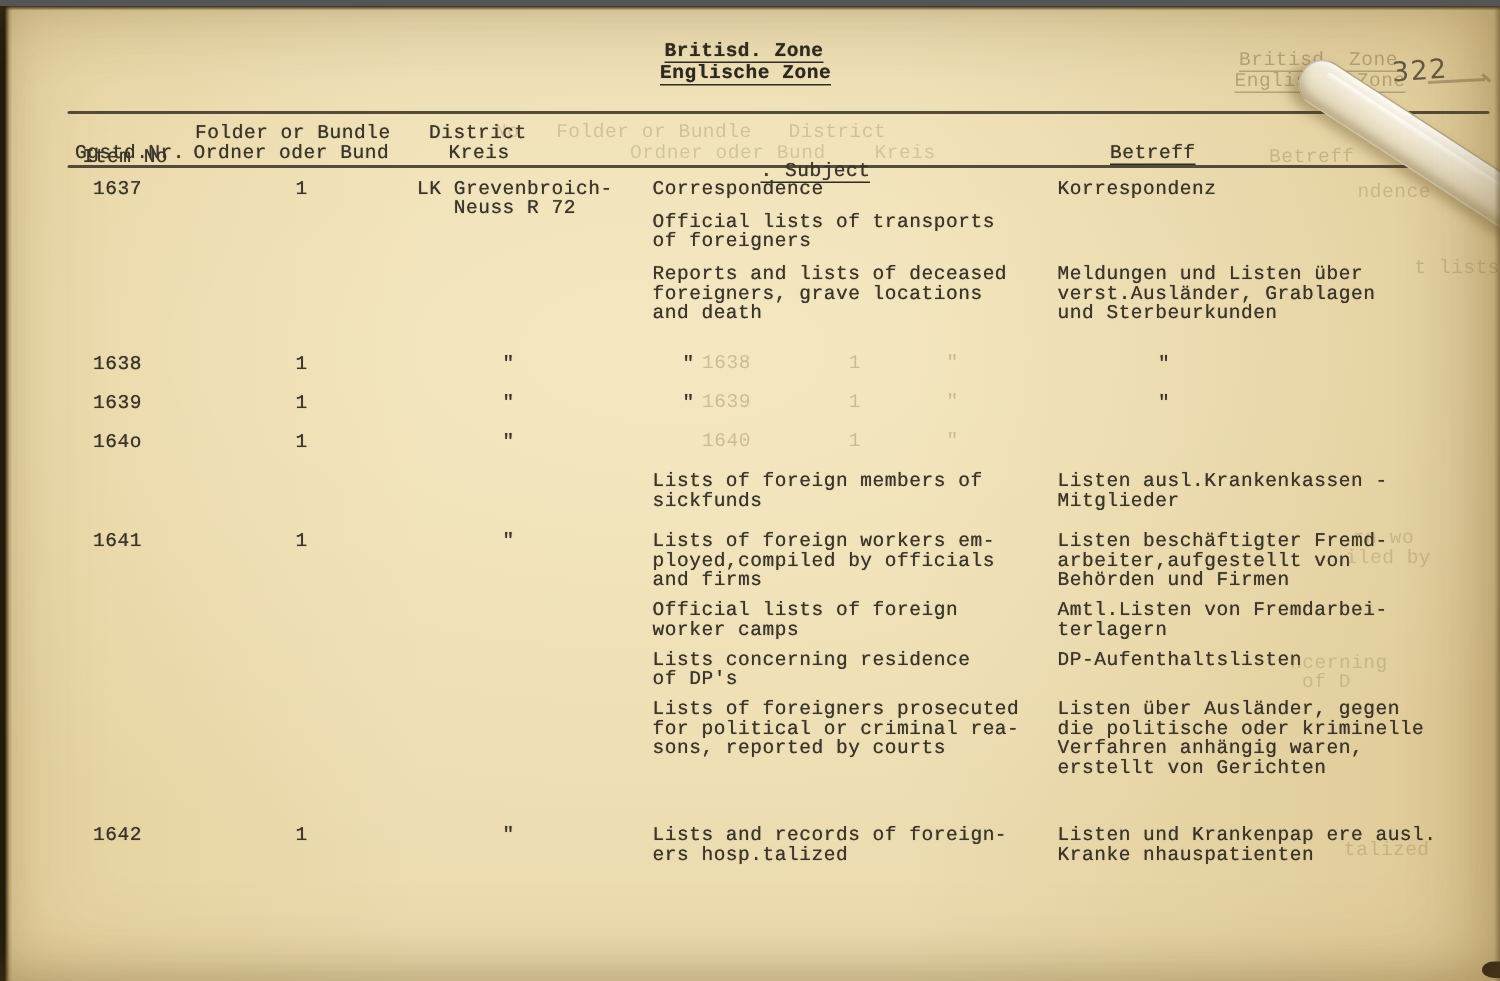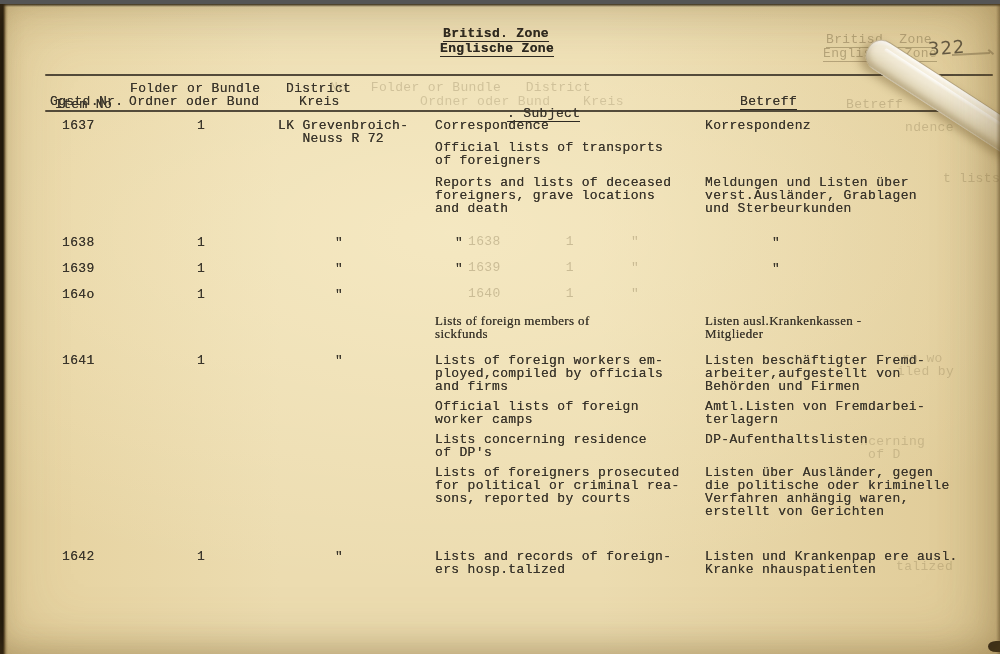--- a/index.html
+++ b/index.html
@@ -53,21 +53,21 @@
   .row:nth-child(2){margin-bottom:13px;}
   .row:nth-child(3){margin-bottom:13px;}
   .row:nth-child(4){margin-bottom:14px;}
   .row:nth-child(5){margin-bottom:25px;}
   .cell{white-space:pre-wrap;text-shadow:0 0 .5px rgba(58,53,43,.85);}
   .cell.item{padding-left:17px;}
   .cell.folder{padding-left:52px;}
   .cell.district{padding-left:21px;}
   .cell.district.ditto{padding-left:78px;}
   .entries{}
-  .row:nth-child(4) .entries{padding-top:26px;font-family:Liberation Serif, serif;}
+  .row:nth-child(4) .entries{padding-top:26px;}
   .entry{display:grid;grid-template-columns:270px 1fr;margin-bottom:9px;}
   .row:nth-child(5) .entry{margin-bottom:7px;}
   .entry:last-child{margin-bottom:0;}
   .cell.subject.ditto{padding-left:20px;}
   .cell.betreff.ditto{padding-left:67px;}
   
   .ghost{position:absolute;white-space:pre;color:#7a6a45;opacity:.38;text-shadow:none;}
   .gh-title1{left:826px;top:29px;opacity:.45;border-bottom:1px solid currentColor;padding-bottom:1px;}
   .gh-title2{left:823px;top:43px;opacity:.45;border-bottom:1px solid currentColor;padding-bottom:1px;}
   .gh-h1{left:330px;top:77px;opacity:.27;}

